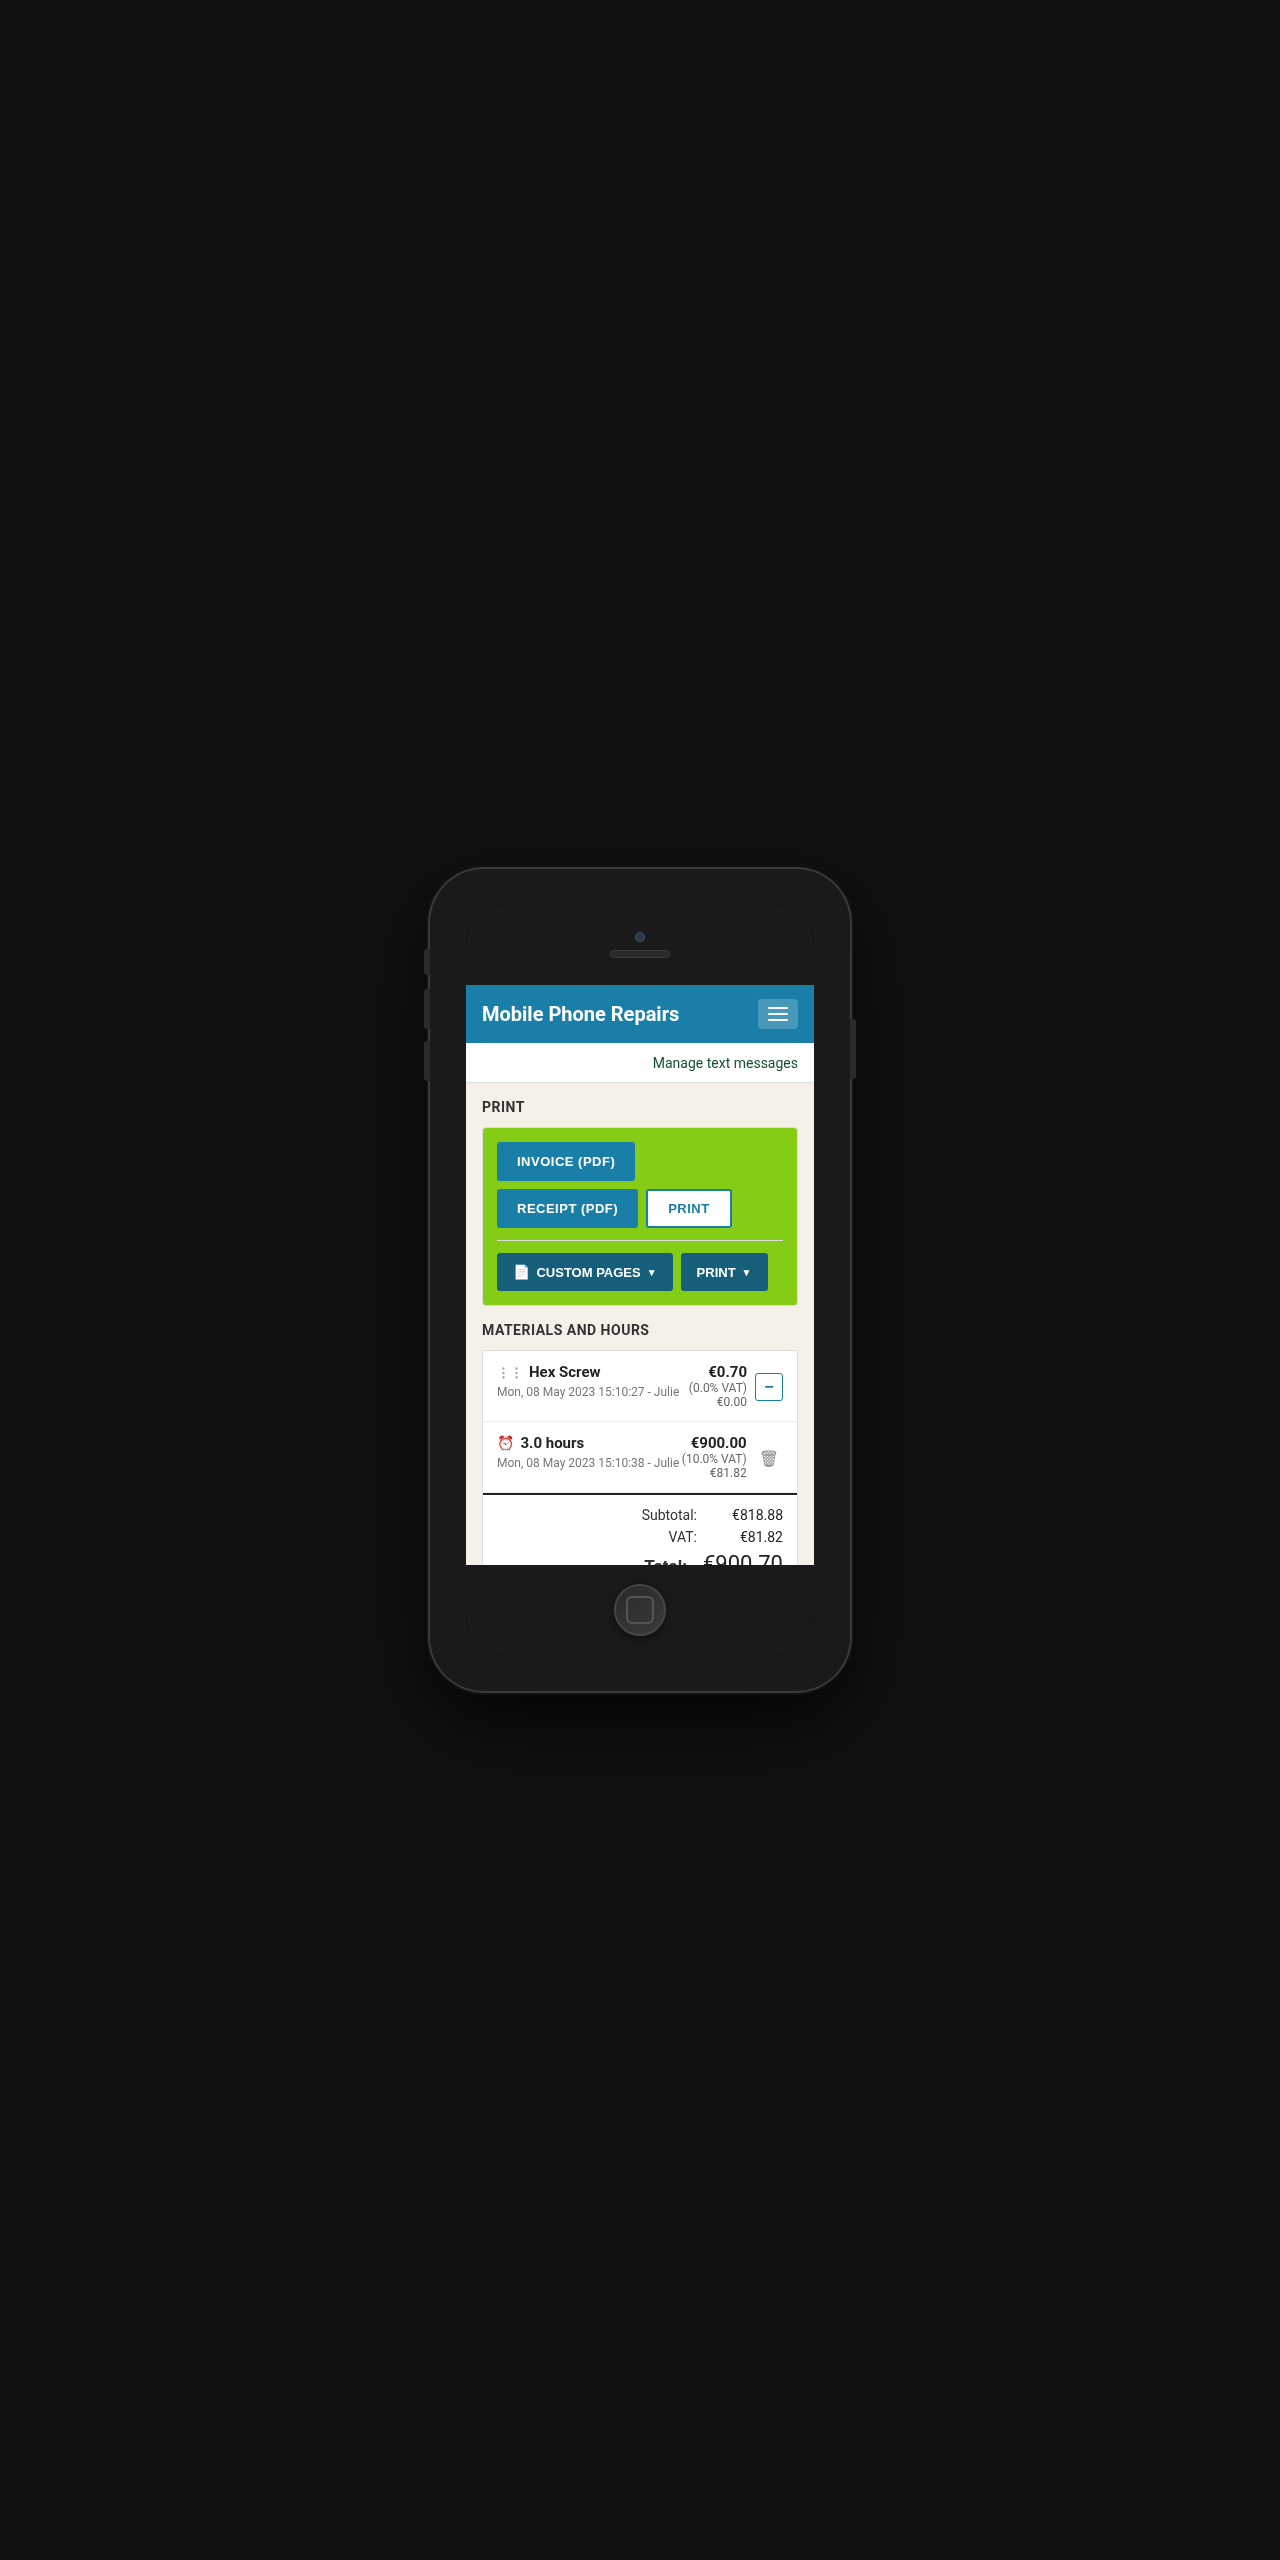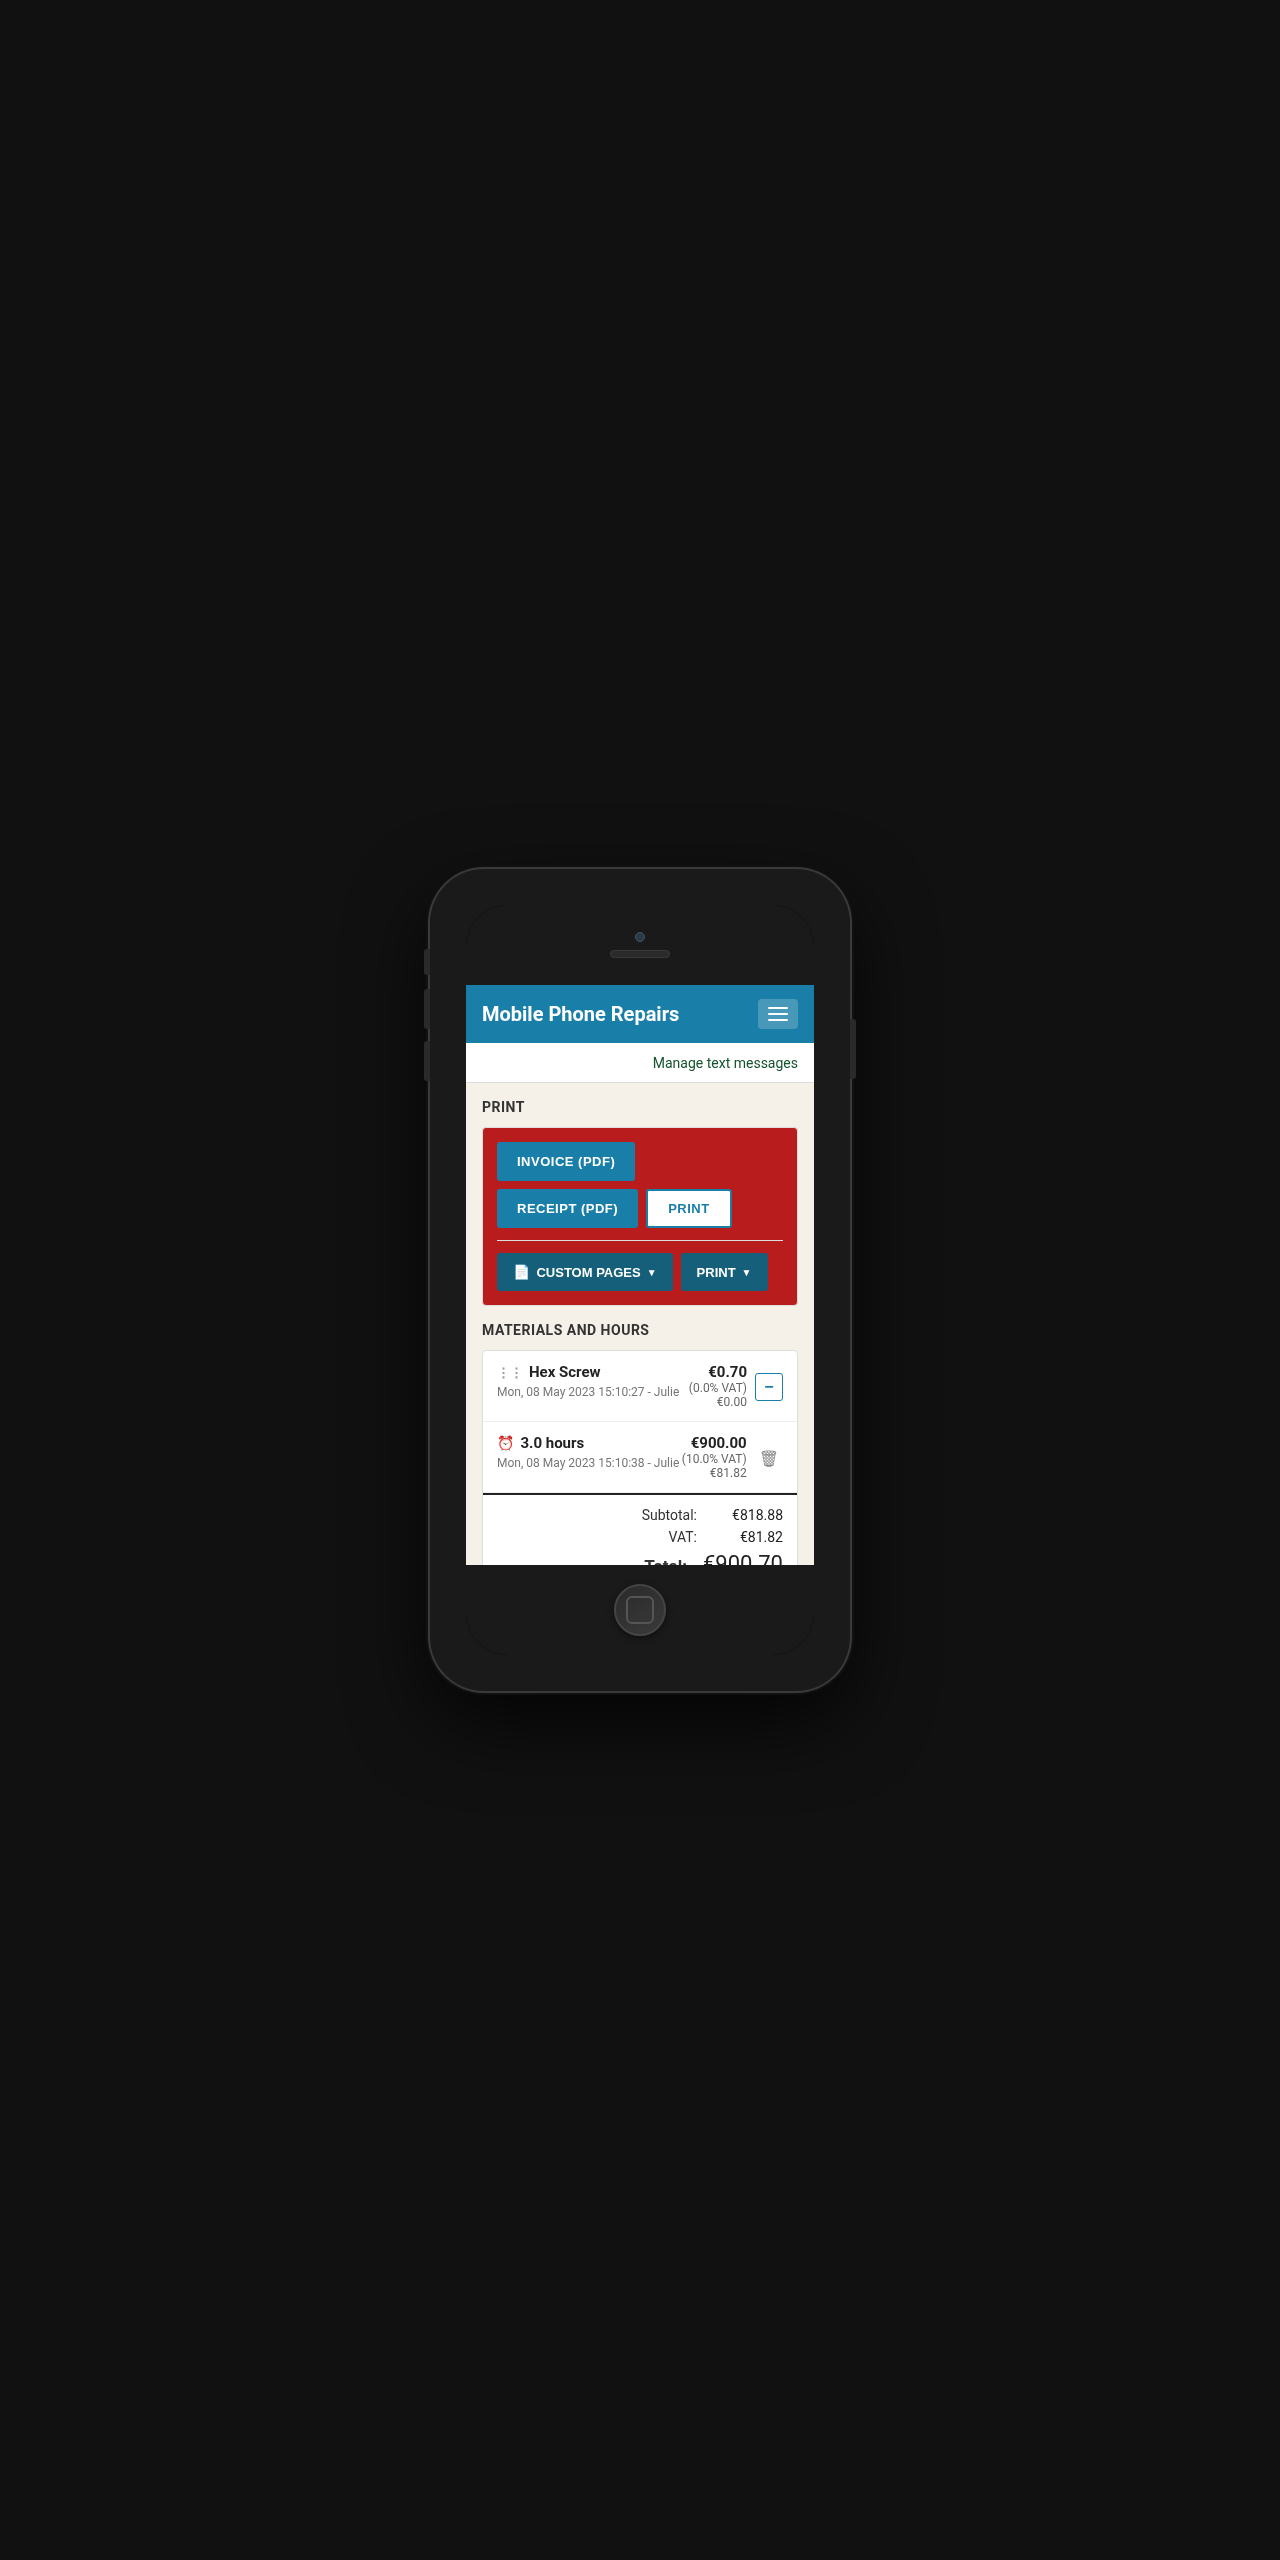--- a/index.html
+++ b/index.html
@@ -127,21 +127,21 @@
     .section-title {
       font-size: 14px;
       font-weight: 700;
       color: #333;
       letter-spacing: 0.5px;
       margin-bottom: 12px;
       text-transform: uppercase;
     }
 
     .card {
-      background: #b91c1c;
+      background: #84cc16;
       border: 1px solid #ddd;
       border-radius: 4px;
       padding: 14px;
     }
 
     
     .print-buttons {
       display: flex;
       flex-wrap: wrap;
       gap: 8px;

